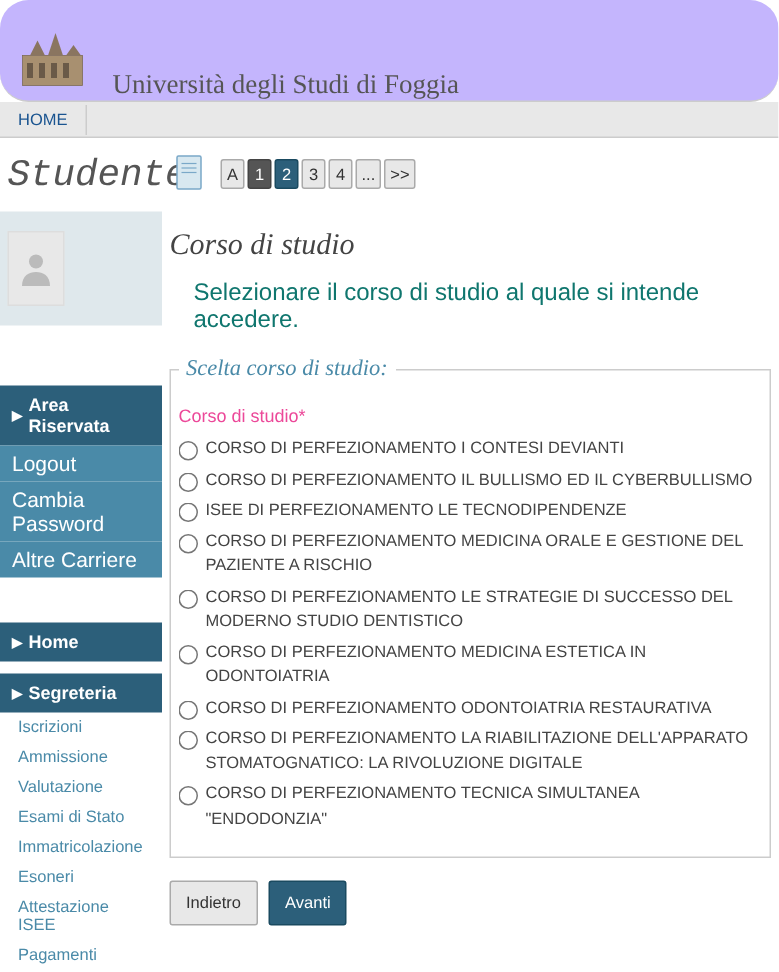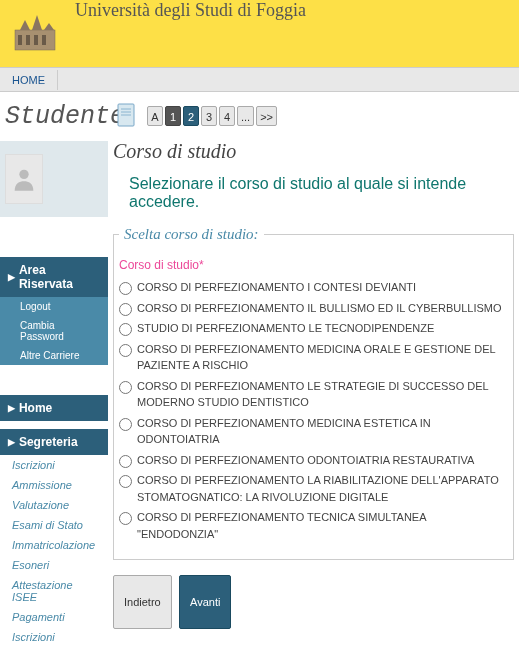--- a/index.html
+++ b/index.html
@@ -1,60 +1,60 @@
 <!DOCTYPE html>
 <html><head>
   <meta charset="utf-8">
   <style>
     * { margin: 0; padding: 0; box-sizing: border-box; }
     body { font-family: Arial, sans-serif; font-size: 12px; color: #333; width: 519px; background: #fff; }
     
-    .header { display: flex; align-items: flex-start; background: #fde047; border-bottom: 1px solid #ccc; height: 68px; }
+    .header { display: flex; align-items: flex-end; background: #c4b5fd; border-bottom: 1px solid #ccc; height: 68px; border-radius: 19px; }
     .logo-box { width: 60px; height: 60px; display: flex; align-items: center; justify-content: center; margin-left: 5px; }
     .logo-box svg { width: 50px; height: 50px; }
     .uni-name { font-family: Georgia, serif; font-size: 18px; color: #555; margin-left: 10px; }
     
     .nav-bar { background: #e8e8e8; border-bottom: 1px solid #ccc; height: 24px; display: flex; align-items: center; }
     .nav-home { padding: 4px 12px; color: #1a5490; font-size: 11px; border-right: 1px solid #ccc; cursor: pointer; }
     
     .main { display: flex; }
     
     .sidebar { width: 108px; background: #fff; }
     .sidebar-title { font-family: Liberation Mono, monospace; font-size: 25px; font-style: italic; color: #555; padding: 10px 5px; }
     .avatar-box { padding: 5px; background: #dfe8ec; width: 108px; height: 76px; display: flex; align-items: center; }
     .avatar-placeholder { width: 38px; height: 50px; background: #e8e8e8; display: flex; align-items: center; justify-content: center; border: 1px solid #ddd; }
     .avatar-placeholder svg { width: 28px; height: 28px; fill: #bbb; }
     
     .menu-header { background: #2c5f7a; color: #fff; padding: 6px 8px; font-size: 12px; font-weight: bold; display: flex; align-items: center; cursor: pointer; }
     .menu-header .arrow { margin-right: 4px; font-size: 9px; }
-    .menu-sub { background: #4a8aa8; color: #fff; padding: 4px 20px; font-size: 10px; cursor: pointer; }
-    .menu-link { padding: 4px 12px; color: #4a8aa8; font-size: 11px; cursor: pointer; font-style: italic; }
+    .menu-sub { background: #4a8aa8; color: #fff; padding: 4px 8px; font-size: 14px; cursor: pointer; }
+    .menu-link { padding: 4px 12px; color: #4a8aa8; font-size: 11px; cursor: pointer; }
     
     .content { flex: 1; padding: 10px 5px; }
     
-    .pagination { display: flex; align-items: center; margin-bottom: 10px; }
+    .pagination { display: flex; align-items: center; margin-bottom: 22px; }
     .page-icon { width: 28px; height: 28px; margin-right: 5px; display: flex; align-items: center; justify-content: center; }
     .page-icon svg { width: 22px; height: 28px; }
     .page-btn { display: inline-block; min-width: 16px; height: 20px; line-height: 20px; text-align: center; border: 1px solid #aaa; margin: 0 1px; padding: 0 3px; font-size: 11px; cursor: pointer; background: #e8e8e8; border-radius: 2px; }
     .page-btn.dark { background: #555; color: #fff; border-color: #444; }
     .page-btn.active { background: #2c5f7a; color: #fff; border-color: #1a4a60; }
     
     .content-title { font-family: Georgia, serif; font-size: 20px; font-style: italic; color: #444; margin-bottom: 12px; }
     .content-desc { font-size: 16px; color: #0f766e; margin-bottom: 15px; margin-left: 16px; }
     
     .fieldset { border: 1px solid #ccc; padding: 10px 5px 15px 5px; margin-bottom: 15px; }
     .legend { font-family: Georgia, serif; font-size: 15px; font-style: italic; color: #4a8aa8; padding: 0 5px; }
     .field-label { font-size: 12px; color: #ec4899; margin-bottom: 5px; margin-top: 5px; }
     
     .radio-row { display: flex; align-items: flex-start; padding: 2px 0; }
     .radio-row input[type="radio"] { margin-right: 5px; margin-top: 3px; flex-shrink: 0; }
     .radio-row label { font-size: 11px; color: #444; line-height: 1.5; }
     
     .buttons { margin-top: 10px; }
-    .btn { display: inline-block; padding: 20px 10px; font-size: 11px; border: 1px solid #aaa; border-radius: 2px; cursor: pointer; margin-right: 4px; }
+    .btn { display: inline-block; padding: 8px 10px; font-size: 11px; border: 1px solid #aaa; border-radius: 2px; cursor: pointer; margin-right: 4px; }
     .btn-back { background: #e8e8e8; color: #333; }
     .btn-forward { background: #2c5f7a; color: #fff; border-color: #1a4a60; }
   </style>
 </head>
 <body>
 
 <div class="header">
   <div class="logo-box">
     <svg viewBox="0 0 50 50">
       <rect x="5" y="25" width="40" height="20" fill="#a89070" stroke="#7a6850" stroke-width="0.5"></rect>
@@ -140,21 +140,21 @@
           <div class="radio-row">
             <input type="radio" name="corso" style="">
             <label>CORSO DI PERFEZIONAMENTO I CONTESI DEVIANTI</label>
           </div>
           <div class="radio-row">
             <input type="radio" name="corso" style="">
             <label>CORSO DI PERFEZIONAMENTO IL BULLISMO ED IL CYBERBULLISMO</label>
           </div>
           <div class="radio-row">
             <input type="radio" name="corso" style="">
-            <label>STUDIO DI PERFEZIONAMENTO LE TECNODIPENDENZE</label>
+            <label>ISEE DI PERFEZIONAMENTO LE TECNODIPENDENZE</label>
           </div>
           <div class="radio-row">
             <input type="radio" name="corso" style="">
             <label>CORSO DI PERFEZIONAMENTO  MEDICINA ORALE E GESTIONE DEL PAZIENTE A RISCHIO</label>
           </div>
           <div class="radio-row">
             <input type="radio" name="corso" style="">
             <label>CORSO DI PERFEZIONAMENTO LE STRATEGIE DI SUCCESSO DEL MODERNO STUDIO DENTISTICO</label>
           </div>
           <div class="radio-row">

